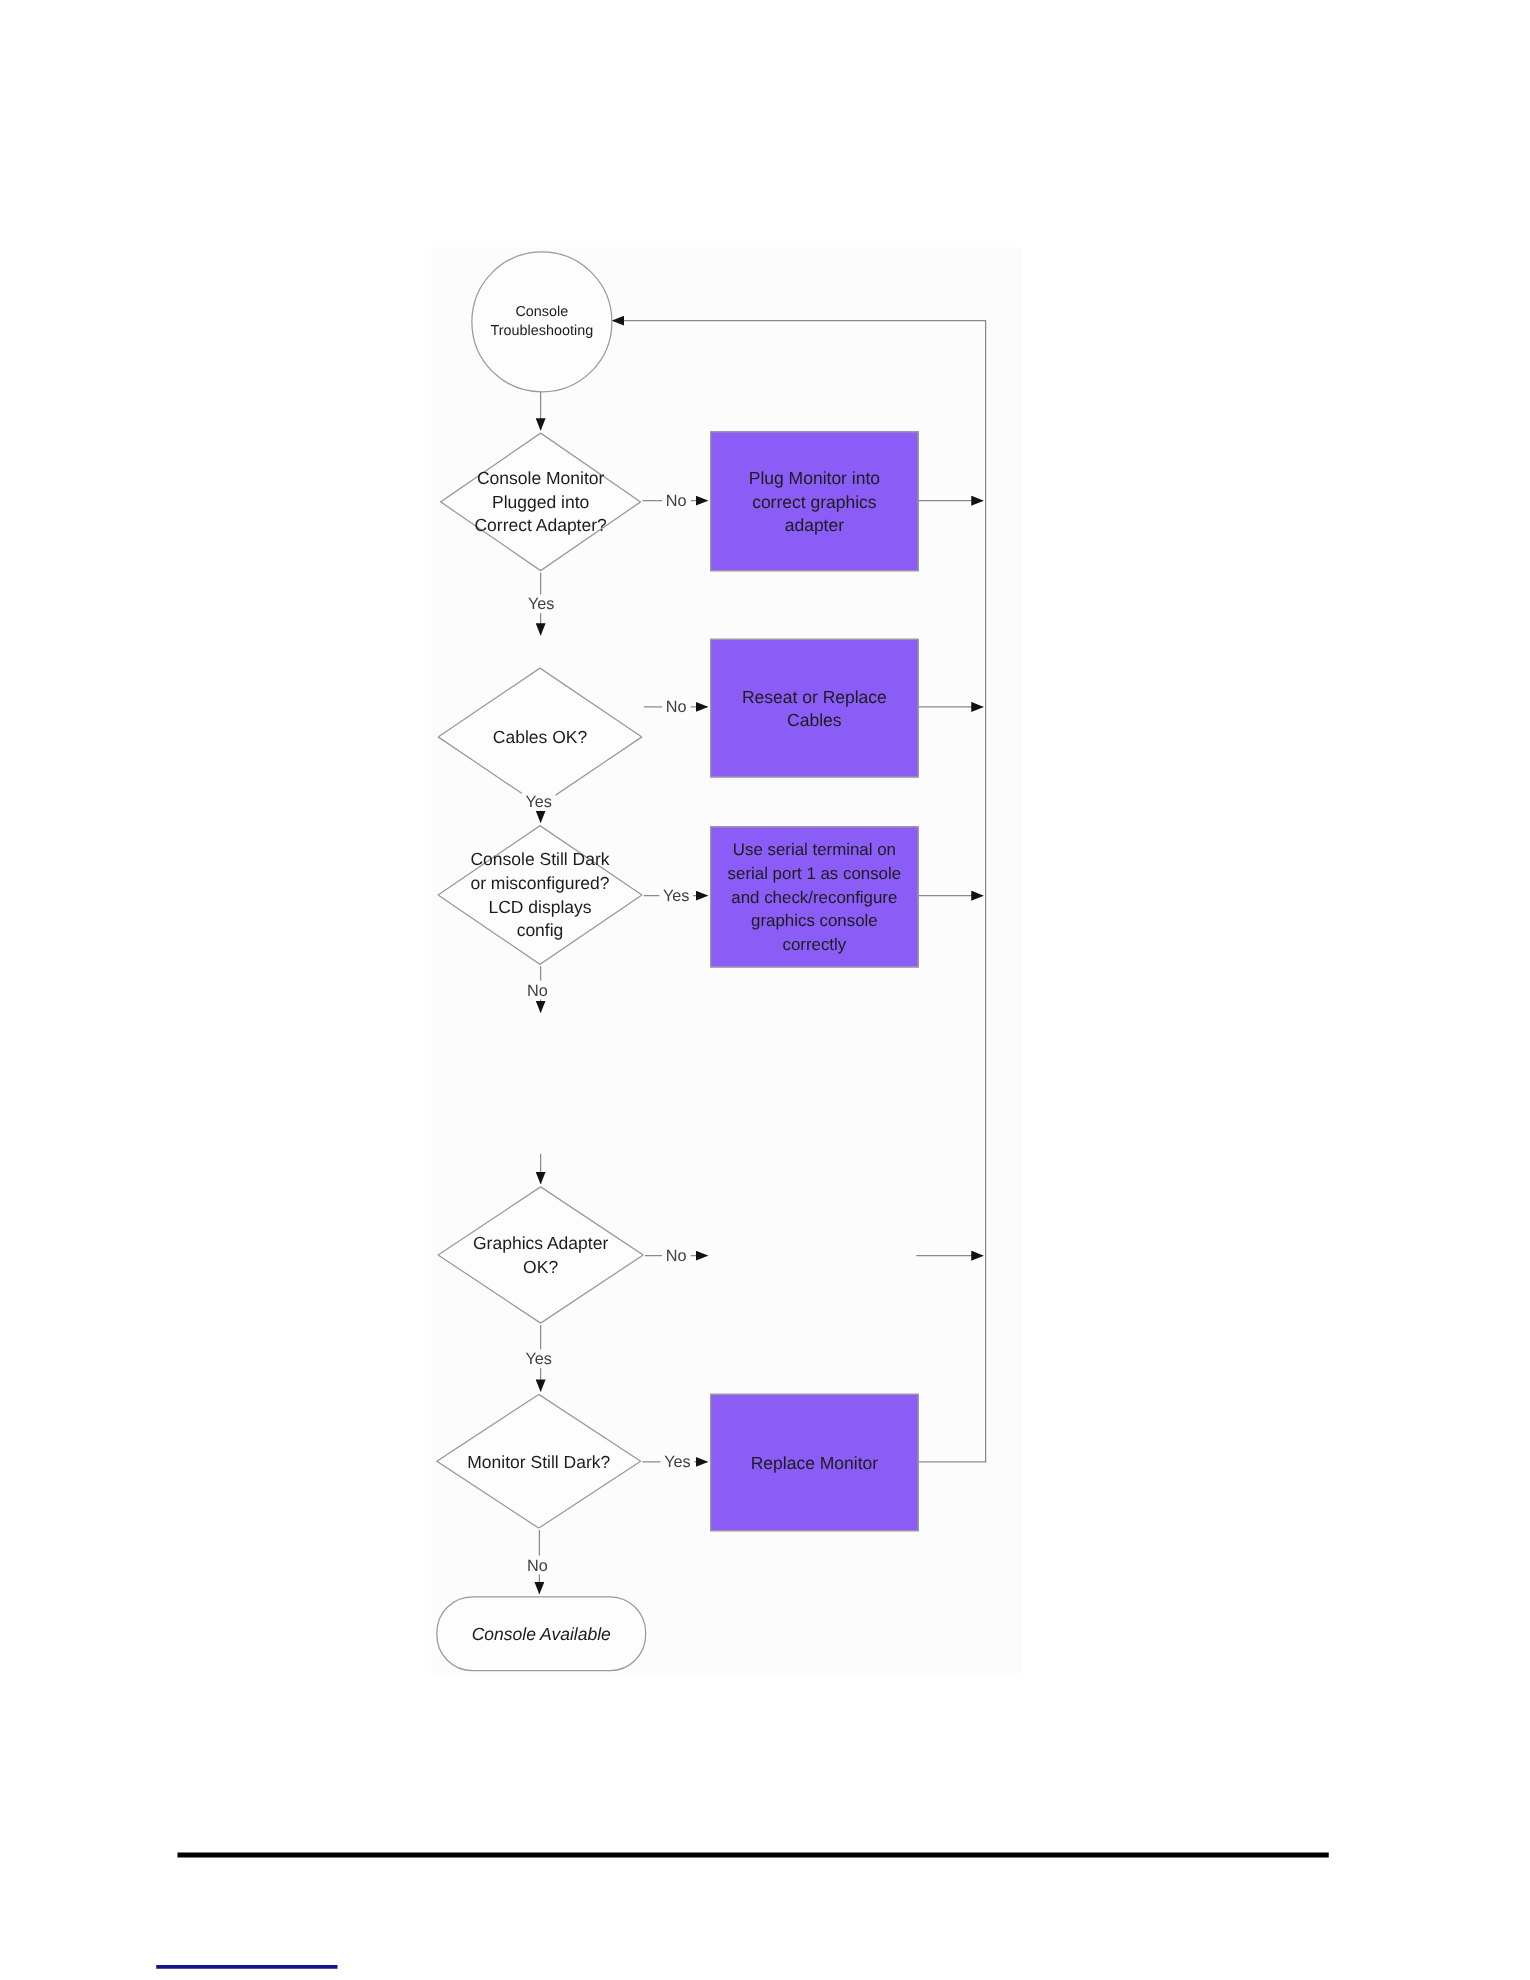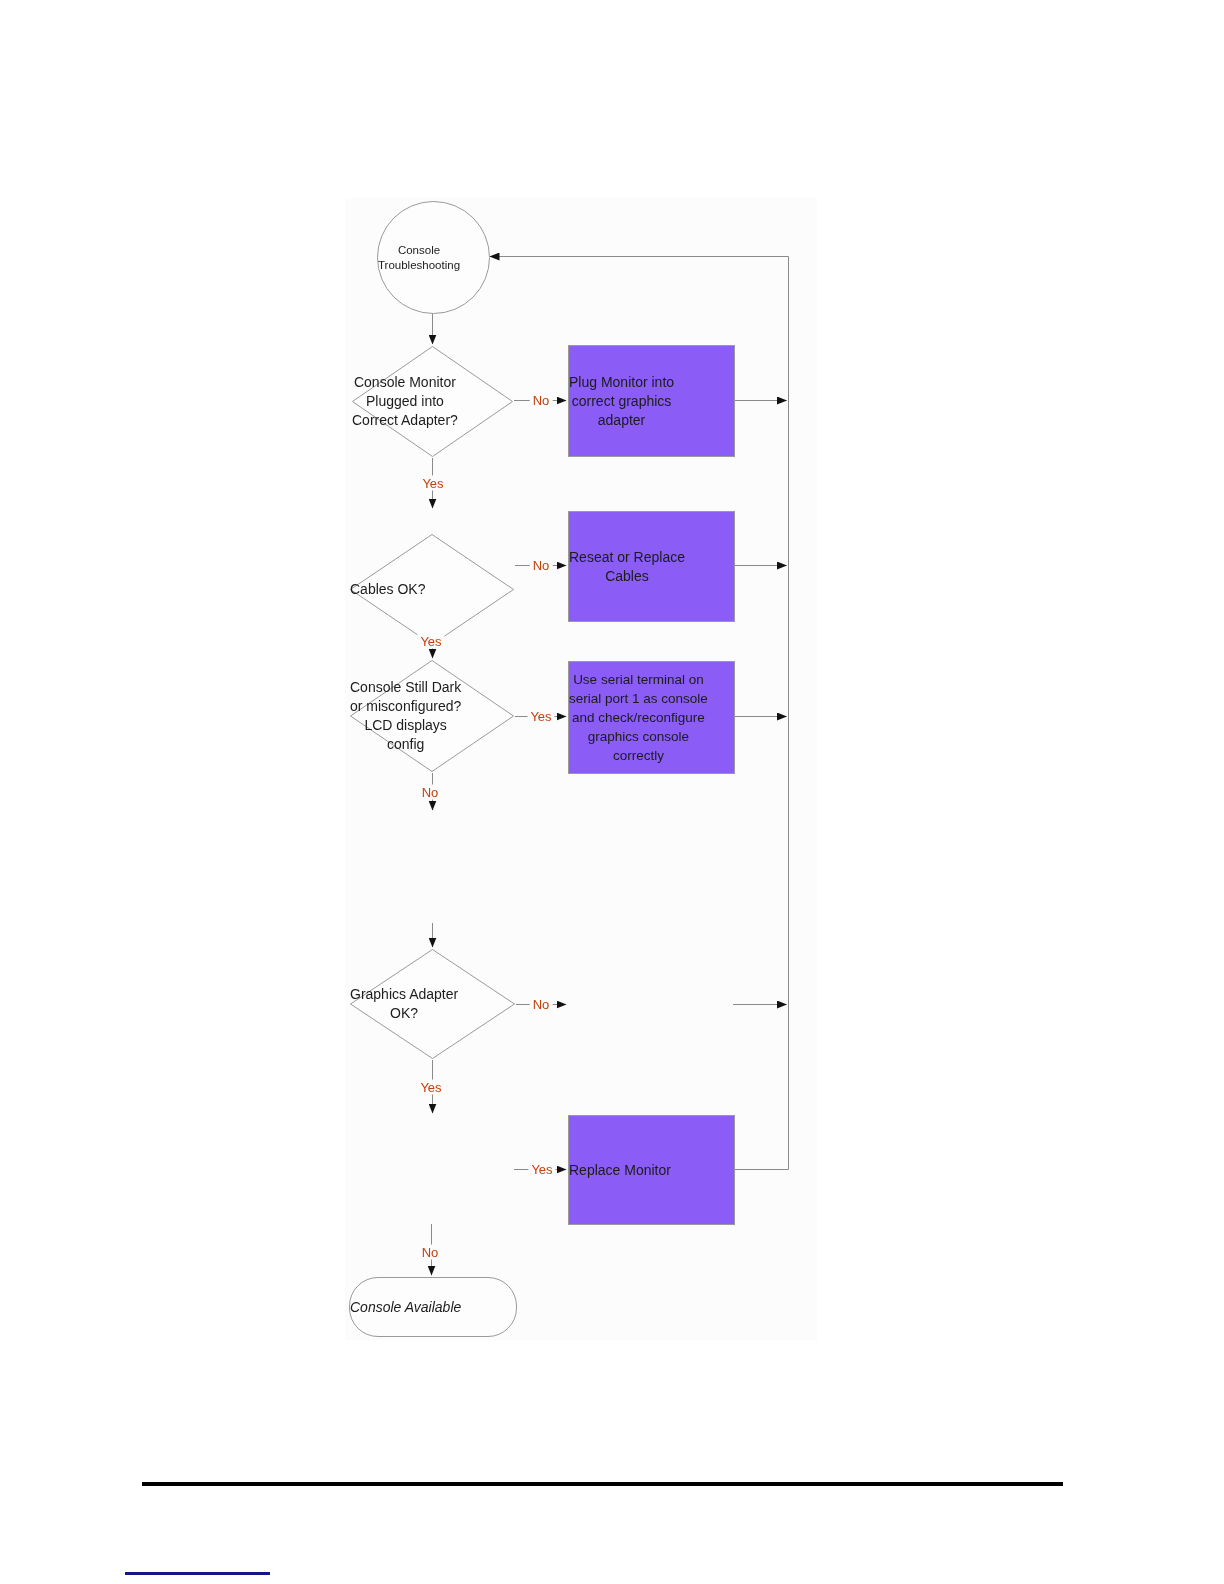--- a/index.html
+++ b/index.html
@@ -13,21 +13,21 @@
   #diagram-bg{
     position:absolute;left:345px;top:198px;width:472px;height:1142px;
     background:#fcfcfc;
   }
   #connectors{
     position:absolute;left:0;top:0;width:1224px;height:1584px;
     pointer-events:none;
   }
   .node{
     position:absolute;
-    display:flex;align-items:center;justify-content:flex-start;
+    display:flex;align-items:center;justify-content:center;
     text-align:center;color:#1c1c1c;
   }
   .node .label{
     white-space:pre-line;
     position:relative;z-index:2;
   }
   .process{
     border:1px solid #9a9a9a;background:#8b5cf6;
     font-size:14px;line-height:19px;
   }
@@ -42,21 +42,21 @@
     font-style:italic;
   }
   .decision{font-size:14px;line-height:19px;}
   .decision svg{
     position:absolute;left:0;top:0;width:100%;height:100%;z-index:1;
   }
   .decision svg polygon{fill:#fdfdfd;stroke:#9a9a9a;stroke-width:1;}
   .edge-label{
     position:absolute;transform:translate(-50%,-50%);
     background:#fcfcfc;padding:0 3px;
-    font-size:13px;color:#c2410c;z-index:3;
+    font-size:13px;color:#404040;z-index:3;
   }
   #footer-rule{
     position:absolute;left:142px;top:1482px;width:921px;height:4px;
     background:#000000;
   }
   #footer-link-underline{
     position:absolute;left:125px;top:1572px;width:145px;height:3px;
     background:#15158a;
   }
 </style>
@@ -151,20 +151,26 @@
 
   <div class="node decision" style="left:350px;top:949px;width:165px;height:110px">
     <svg viewBox="0 0 165 110" preserveAspectRatio="none">
       <polygon points="82.5,0.5 164.5,55 82.5,109.5 0.5,55"></polygon>
       </svg>
     <span class="label">Graphics Adapter
 OK?</span>
   </div>
 
 
+  <div class="node decision" style="left:349px;top:1115px;width:164px;height:108px">
+    <svg viewBox="0 0 164 108" preserveAspectRatio="none">
+      <polygon points="82,0.5 163.5,54 82,107.5 0.5,54"></polygon>
+      </svg>
+    <span class="label">Monitor Still Dark?</span>
+  </div>
 
   <div class="node process" style="left:568px;top:1115px;width:165px;height:108px">
     <span class="label">Replace Monitor</span>
   </div>
 
   <div class="node terminal" style="left:349px;top:1277px;width:166px;height:58px">
     <span class="label">Console Available</span>
   </div>
 
   <span class="edge-label" style="left:433px;top:483px">Yes</span>

